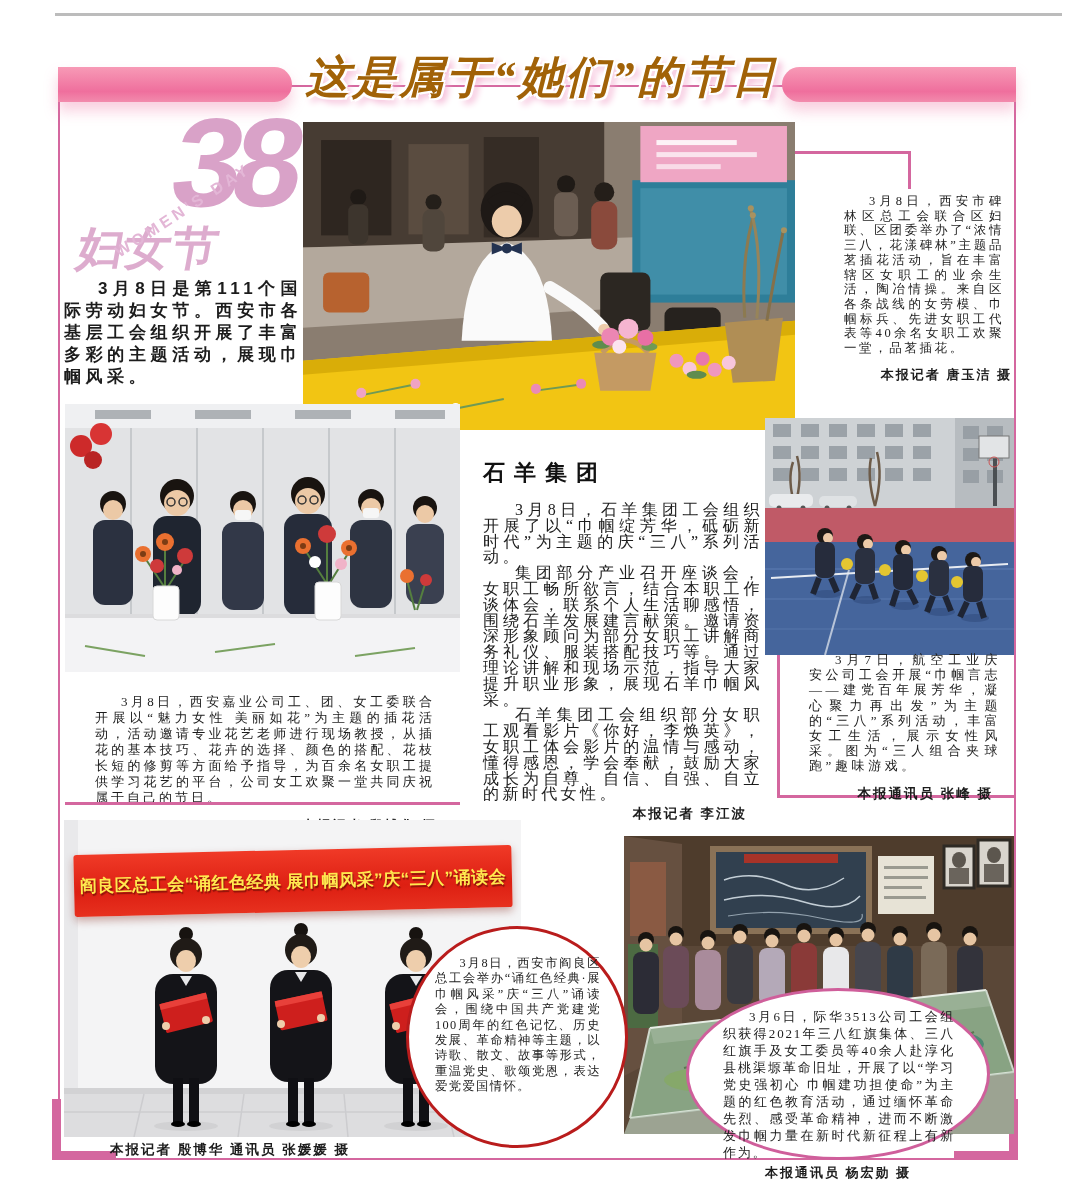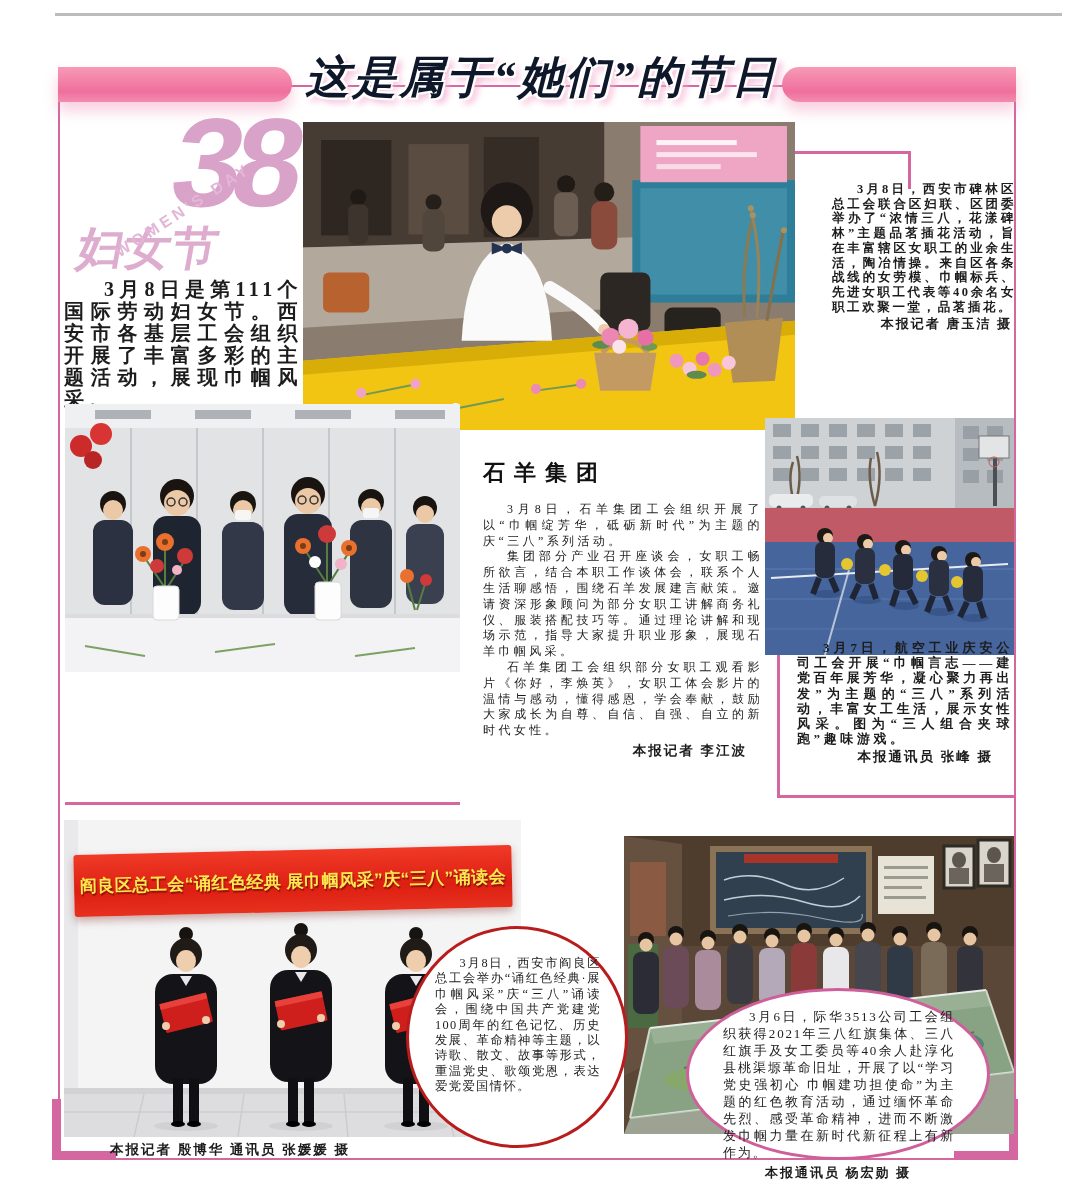--- a/index.html
+++ b/index.html
@@ -9,53 +9,53 @@
 
   
   .top-rule{left:55px;top:13px;width:1007px;height:3px;background:#bcbcbc;}
   .frame{left:58px;top:85px;width:954px;height:1071px;border:2px solid #d4679f;}
   .corner{background:#d4679f;}
   .ribbon{top:67px;height:35px;background:linear-gradient(180deg,#f79ab6 0%,#ef6f9d 70%,#f28bad 100%);
           box-shadow:0 9px 14px rgba(240,130,170,.38);}
   .ribbon.left{left:58px;width:234px;border-radius:0 18px 18px 0;}
   .ribbon.right{left:782px;width:234px;border-radius:18px 0 0 18px;}
   .page-title{left:288px;top:52px;width:508px;text-align:center;font-size:44px;line-height:52px;
-      font-weight:bold;font-style:italic;color:#0f172a;letter-spacing:3px;white-space:nowrap;
+      font-weight:bold;font-style:italic;color:#a16207;letter-spacing:3px;white-space:nowrap;
       text-shadow:-2px -2px 0 #fff,2px -2px 0 #fff,-2px 2px 0 #fff,2px 2px 0 #fff,5px 5px 7px #f3aed0;}
 
   
   .logo{left:82px;top:118px;width:214px;height:170px;}
   .logo .num{position:absolute;right:2px;top:-18px;font-family:"Liberation Sans",sans-serif;
       font-size:126px;line-height:1;font-weight:bold;color:#d9a2c8;letter-spacing:-10px;
       transform:skewX(-10deg);}
   .logo .chars{position:absolute;left:-4px;bottom:8px;font-family:"Liberation Sans",sans-serif;
       font-size:46px;font-weight:bold;color:#dba6ca;letter-spacing:1px;transform:skewX(-10deg);opacity:.92;}
   .logo .en{position:absolute;left:30px;top:128px;font-family:"Liberation Sans",sans-serif;
       font-size:16px;font-weight:bold;letter-spacing:4px;color:#e3b6d6;transform:rotate(-33deg);
       transform-origin:left top;white-space:nowrap;}
 
   
-  .intro{left:64px;top:278px;width:238px;font-family:Liberation Serif, serif;
-      font-weight:bold;font-size:20px;line-height:22px;letter-spacing:4.5px;text-align:justify;}
+  .intro{left:64px;top:278px;width:238px;font-family:Liberation Sans, sans-serif;
+      font-weight:bold;font-size:17px;line-height:22px;letter-spacing:4.5px;text-align:justify;}
   .intro p{margin:0;text-indent:2em;}
   .cap{text-align:justify;}
-  .cap p{margin:0;text-indent:2em;font-weight:bold;}
+  .cap p{margin:12px;text-indent:2em;}
   .beilin{left:832px;top:182px;width:184px;font-size:12.5px;line-height:14.7px;letter-spacing:2.6px;}
   .jiaye{left:83px;top:682px;width:364px;font-size:13px;line-height:16px;letter-spacing:3px;}
   .qingan{left:797px;top:640px;width:216px;font-size:13px;line-height:15.2px;letter-spacing:3.6px;}
   .credit{font-family:"Liberation Sans",sans-serif;font-weight:bold;letter-spacing:2px;
       text-align:right;margin-top:3px;}
   .beilin .credit{font-size:13px;padding-right:4px;}
   .jiaye .credit{font-size:13.5px;padding-right:10px;}
   .qingan .credit{font-size:13.5px;padding-right:20px;}
 
   .shiyang{left:483px;top:458px;width:280px;}
   .shiyang h2{margin:0 0 14px 0;font-family:"Liberation Sans",sans-serif;font-size:22px;
       letter-spacing:9px;color:#111;}
-  .shiyang p{margin:0;text-indent:2em;font-size:12px;line-height:15.8px;letter-spacing:3.4px;
+  .shiyang p{margin:0;text-indent:2em;font-size:16px;line-height:15.8px;letter-spacing:3.4px;
       text-align:justify;}
   .shiyang .credit{font-size:13.5px;padding-right:16px;}
 
   
   .pinkline{background:#d4679f;}
 
   
   .photo{overflow:hidden;}
   .photo svg{display:block;width:100%;height:100%;}
 
@@ -261,20 +261,24 @@
           <circle cx="361" cy="176" r="6" fill="#ce3a3a"></circle>
       </g>
       <g stroke="#7ba262" stroke-width="2">
         <line x1="20" y1="242" x2="80" y2="252"></line>
           <line x1="150" y1="248" x2="210" y2="240"></line>
           <line x1="290" y1="252" x2="350" y2="244"></line>
       </g>
     </svg>
   </div>
 
+  <div class="abs cap jiaye">
+    <p>3月8日，西安嘉业公司工、团、女工委联合开展以“魅力女性 美丽如花”为主题的插花活动，活动邀请专业花艺老师进行现场教授，从插花的基本技巧、花卉的选择、颜色的搭配、花枝长短的修剪等方面给予指导，为百余名女职工提供学习花艺的平台，公司女工欢聚一堂共同庆祝属于自己的节日。</p>
+    <div class="credit">本报记者 殷博华 摄</div>
+  </div>
   <div class="abs pinkline" style="left:65px;top:802px;width:395px;height:2.5px;"></div>
 
   <div class="abs shiyang">
     <h2>石羊集团</h2>
     <p>3月8日，石羊集团工会组织开展了以“巾帼绽芳华，砥砺新时代”为主题的庆“三八”系列活动。</p>
     <p>集团部分产业召开座谈会，女职工畅所欲言，结合本职工作谈体会，联系个人生活聊感悟，围绕石羊发展建言献策。邀请资深形象顾问为部分女职工讲解商务礼仪、服装搭配技巧等。通过理论讲解和现场示范，指导大家提升职业形象，展现石羊巾帼风采。</p>
     <p>石羊集团工会组织部分女职工观看影片《你好，李焕英》，女职工体会影片的温情与感动，懂得感恩，学会奉献，鼓励大家成长为自尊、自信、自强、自立的新时代女性。</p>
     <div class="credit">本报记者 李江波</div>
   </div>
 

